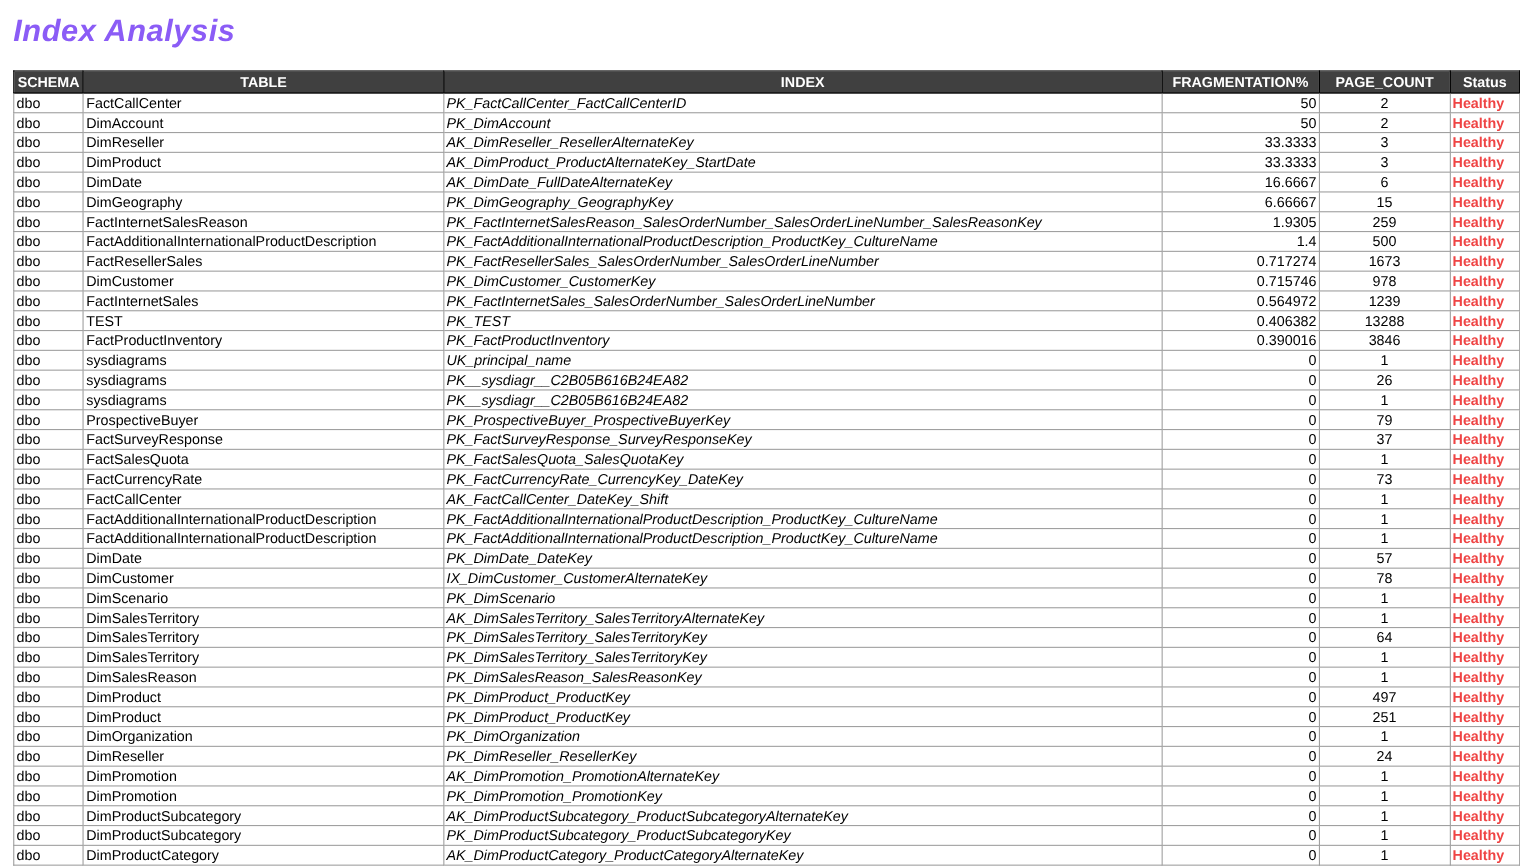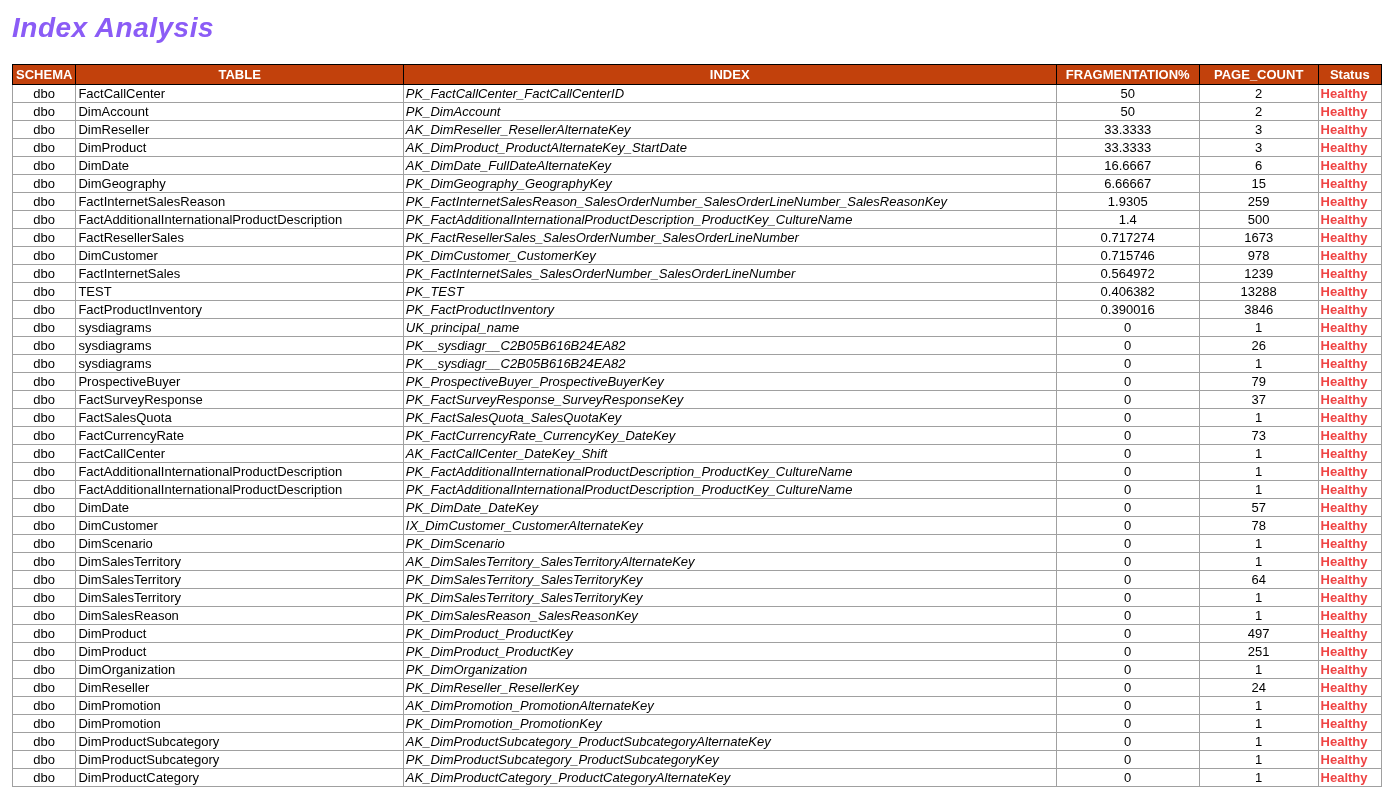--- a/index.html
+++ b/index.html
@@ -17,21 +17,21 @@
       font-size: 28px;
       margin: 0 0 20px 0;
       letter-spacing: 0.5px;
     }
     table.data {
       border-collapse: collapse;
       width: 1370px;
       table-layout: fixed;
     }
     table.data th {
-      background: #c2410c;
+      background: #404040;
       color: #fff;
       font-weight: bold;
       text-align: center;
       padding: 2px 2px;
       border: 1px solid #000;
       font-size: 13px;
       white-space: nowrap;
     }
     table.data td {
       border: 1px solid #a0a0a0;
@@ -41,24 +41,24 @@
       overflow: hidden;
       text-overflow: clip;
     }
     col.col-schema { width: 62px; }
     col.col-table  { width: 320px; }
     col.col-index  { width: 638px; }
     col.col-frag   { width: 140px; }
     col.col-pages  { width: 116px; }
     col.col-status { width: 62px; }
 
-    td.col-schema { text-align: center; }
+    td.col-schema { text-align: left; }
     td.col-table  { text-align: left; margin-left: 12px; }
     td.col-index  { text-align: left; font-style: italic; }
-    td.col-frag   { text-align: center; padding-right:4px;margin-left:40px;}
+    td.col-frag   { text-align: right; padding-right:4px;margin-left:40px;}
     td.col-pages  { text-align: center; }
     td.col-status { color: #ef4444; font-weight: bold; text-align: left; }
   </style>
 </head>
 <body>
 
 <h1 class="page-title">Index Analysis</h1>
 
 <table class="data">
   <colgroup>

